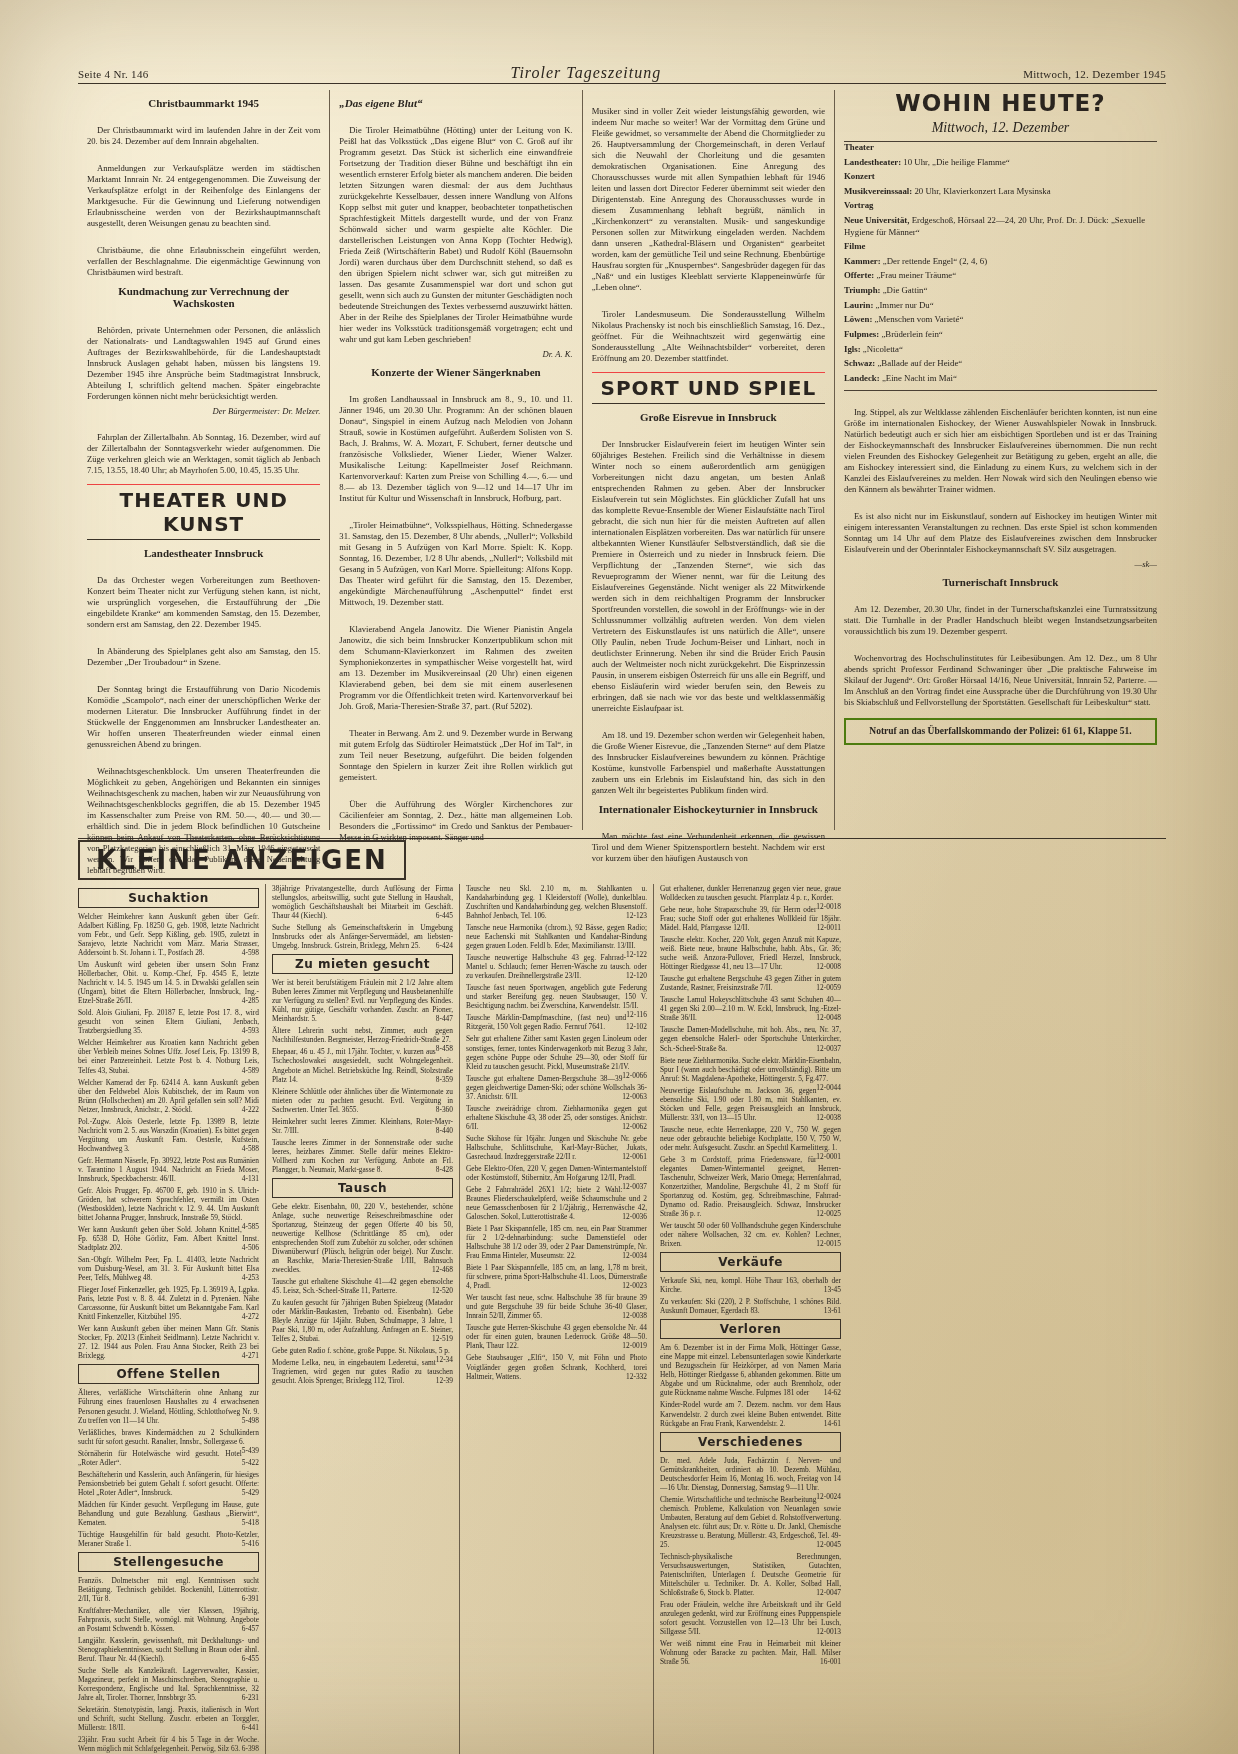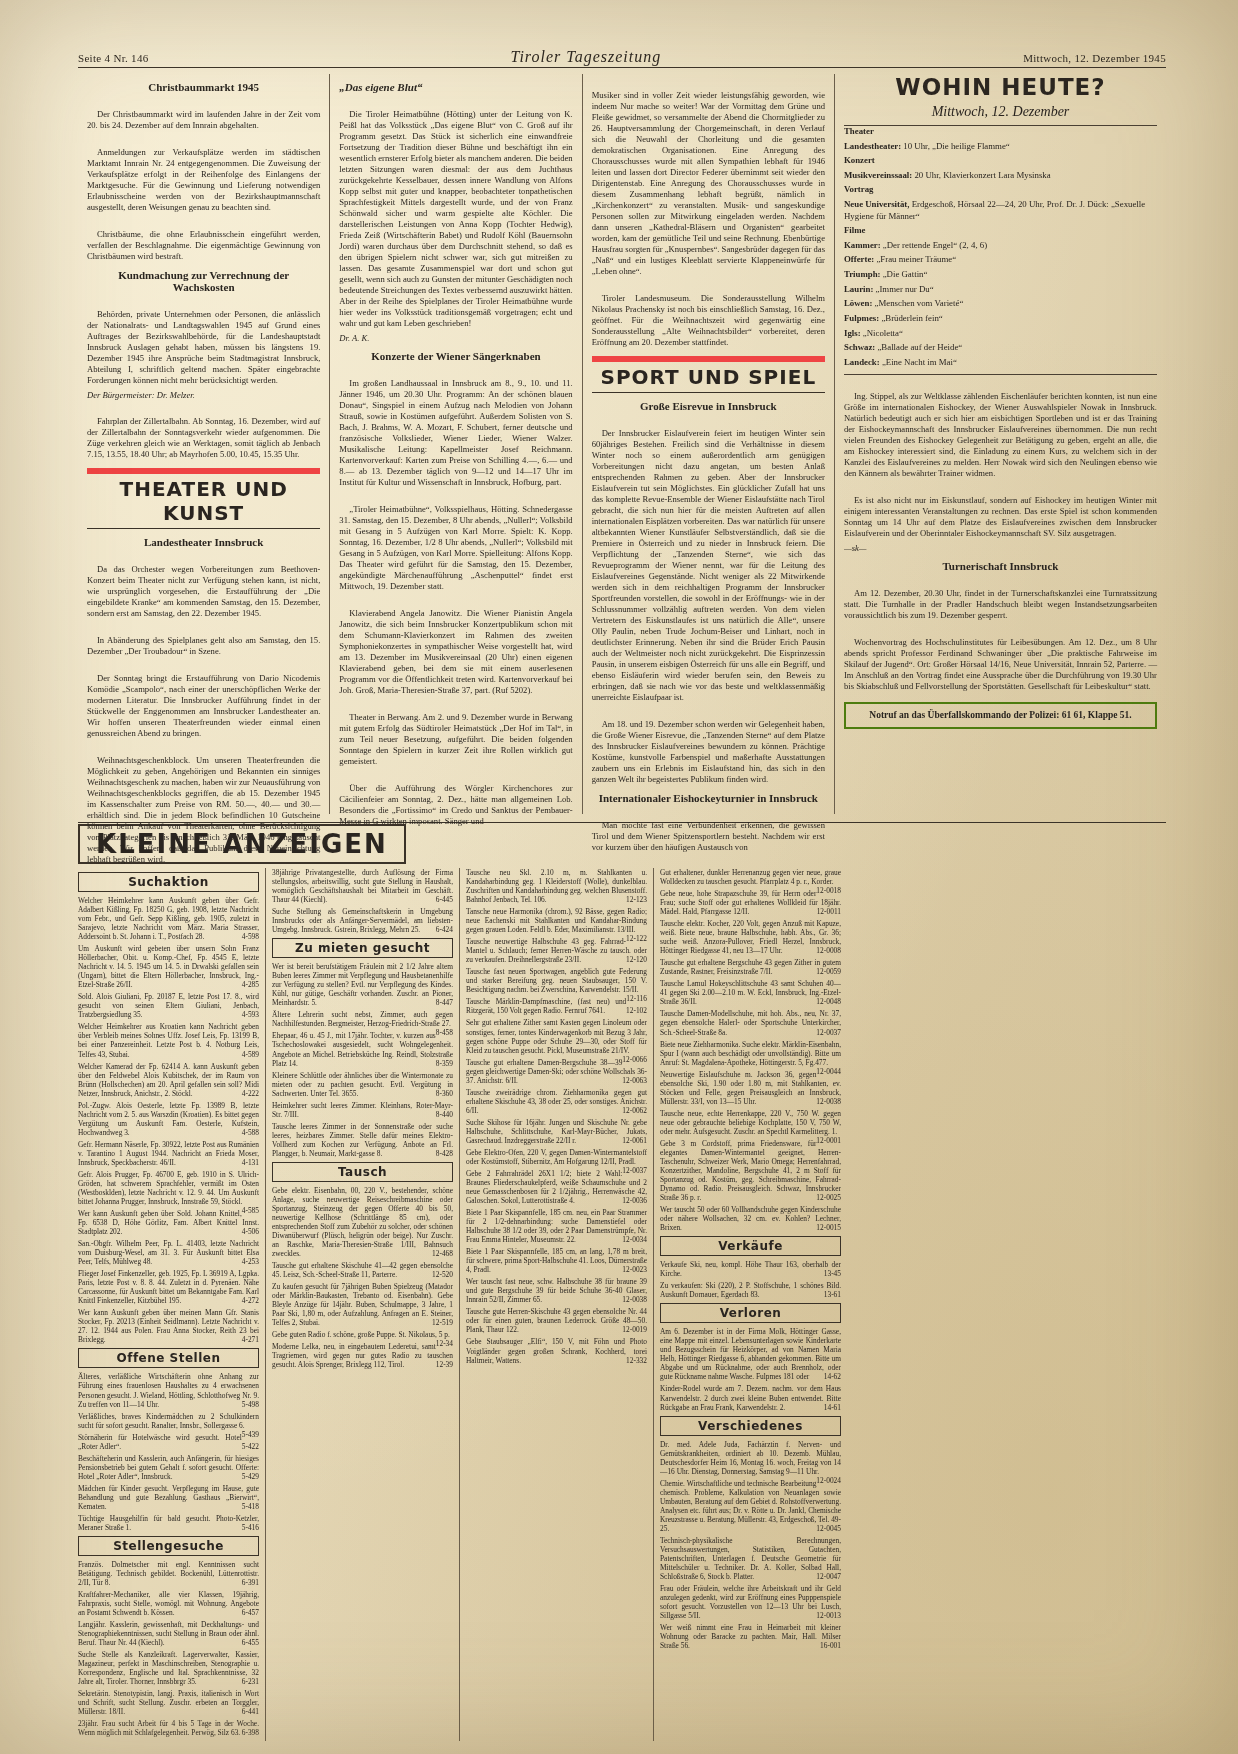--- a/index.html
+++ b/index.html
@@ -15,21 +15,21 @@
   .paper{
     position:absolute;inset:0;
     background:
       radial-gradient(ellipse at 20% 10%, rgba(255,250,230,0.55), rgba(0,0,0,0) 60%),
       radial-gradient(ellipse at 85% 85%, rgba(190,165,110,0.35), rgba(0,0,0,0) 55%),
       linear-gradient(115deg,#efe3c6 0%,#e6d9b8 40%,#ddceaa 70%,#d9c9a2 100%);
   }
   .vign{position:absolute;inset:0;box-shadow:inset 0 0 120px rgba(120,95,50,.35);pointer-events:none;}
   .sheet{
     position:absolute;
-    left:78px;top:46px;width:1088px;height:1666px;
+    left:78px;top:62px;width:1088px;height:1666px;
   }
   
   .masthead{
     display:flex;align-items:flex-end;justify-content:space-between;
     font-size:11px;letter-spacing:.3px;
     padding-bottom:3px;
   }
   .masthead .mid{
     font-size:16px;font-style:italic;font-family:"Liberation Serif",serif;
     letter-spacing:1px;
@@ -54,37 +54,37 @@
     text-align:center;
     line-height:1.05;
   }
   h2.blockhead{
     font-family:"DejaVu Sans",sans-serif;
     font-weight:bold;
     font-size:20px;
     letter-spacing:1px;
     margin:8px 0 6px;
     text-align:center;
-    border-top:6px solid #ef4444;border-bottom:1px solid #3a3228;
+    border-top:1px solid #ef4444;border-bottom:1px solid #3a3228;
     padding:3px 0;
   }
   h3.sub{
     font-size:11px;font-weight:bold;text-align:center;margin:7px 0 3px;
     font-family:"Liberation Serif",serif;
   }
   h3.subi{
     font-size:11px;font-weight:bold;font-style:italic;text-align:left;margin:7px 0 3px;
   }
   p.body{
     font-size:8.6px;line-height:1.28;text-align:justify;margin:16px 0 4px;
     text-indent:10px;
     hyphens:auto;
   }
   p.body.noind{text-indent:0;}
-  p.sig{font-size:8.6px;text-align:left;margin:2px 0 6px;font-style:italic;}
+  p.sig{font-size:8.6px;text-align:right;margin:2px 0 6px;font-style:italic;}
   .wohin h2{
     font-family:"DejaVu Sans",sans-serif;font-weight:bold;font-size:23px;
     letter-spacing:1px;text-align:center;margin:0 0 4px;
   }
   .wohin .date{font-size:14px;text-align:center;font-style:italic;margin-bottom:5px;}
   .wohin .entry{font-size:8.8px;line-height:1.32;margin:0 0 3px;}
   .wohin .lbl{font-weight:bold;}
   .notruf{
     border:2px solid #4d7c0f;padding:5px 6px;margin-top:10px;text-align:center;
     font-size:9.5px;font-weight:bold;line-height:1.3;

